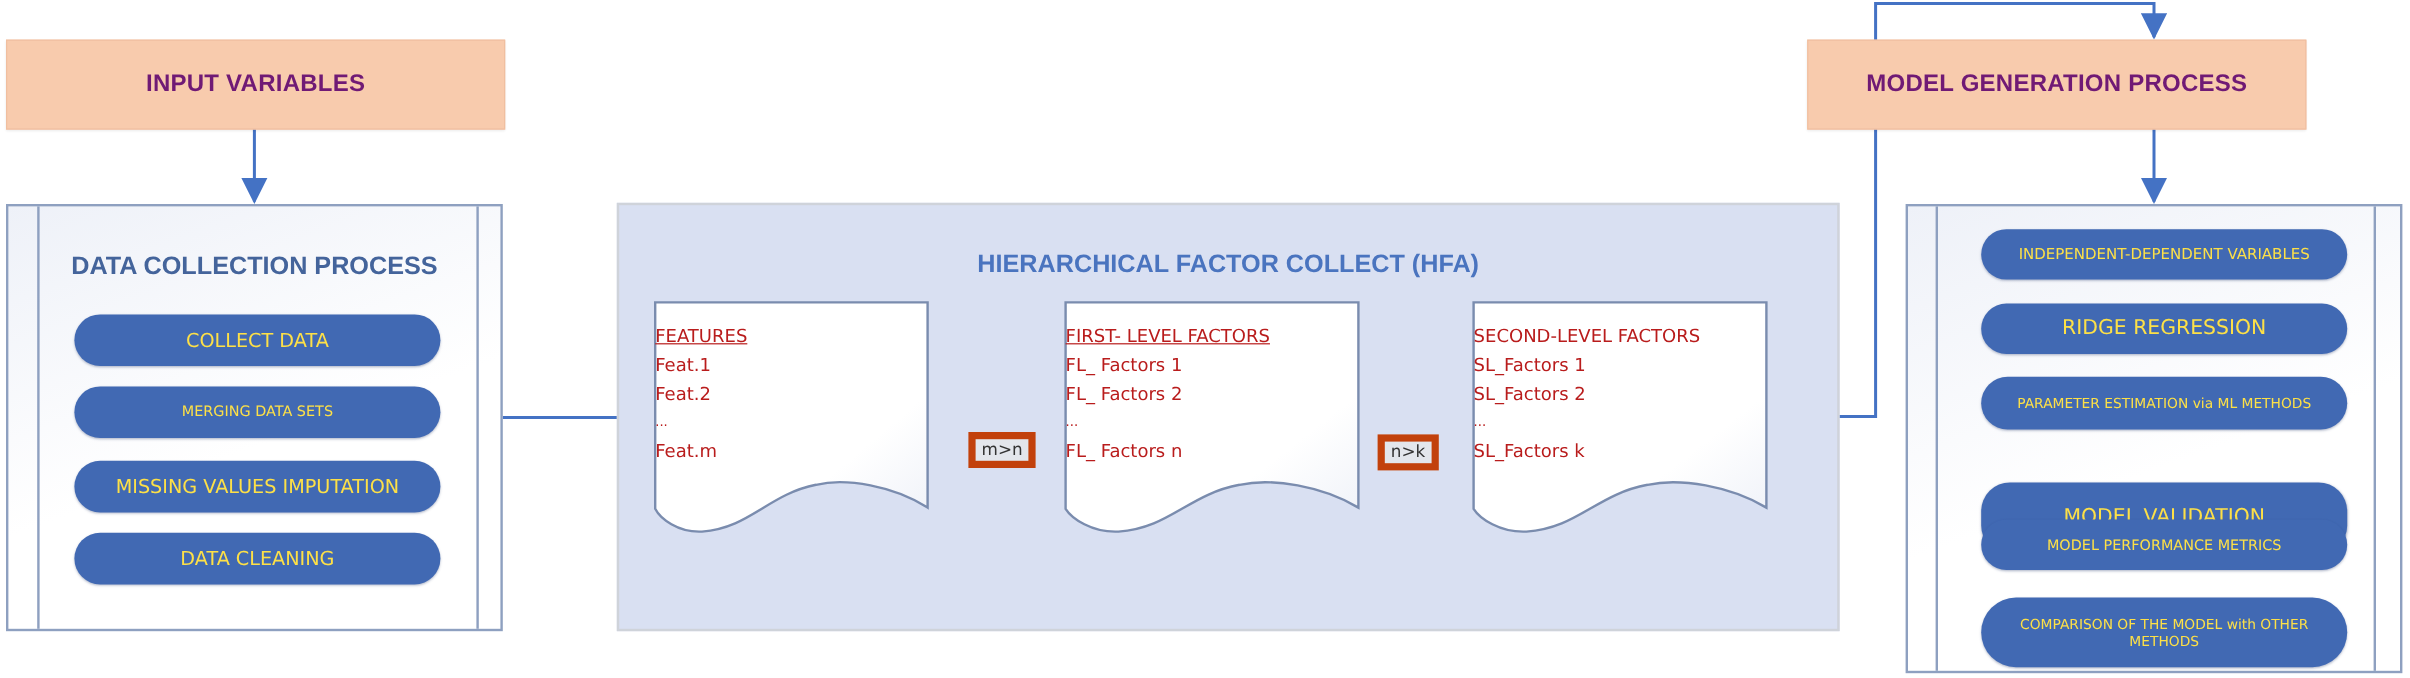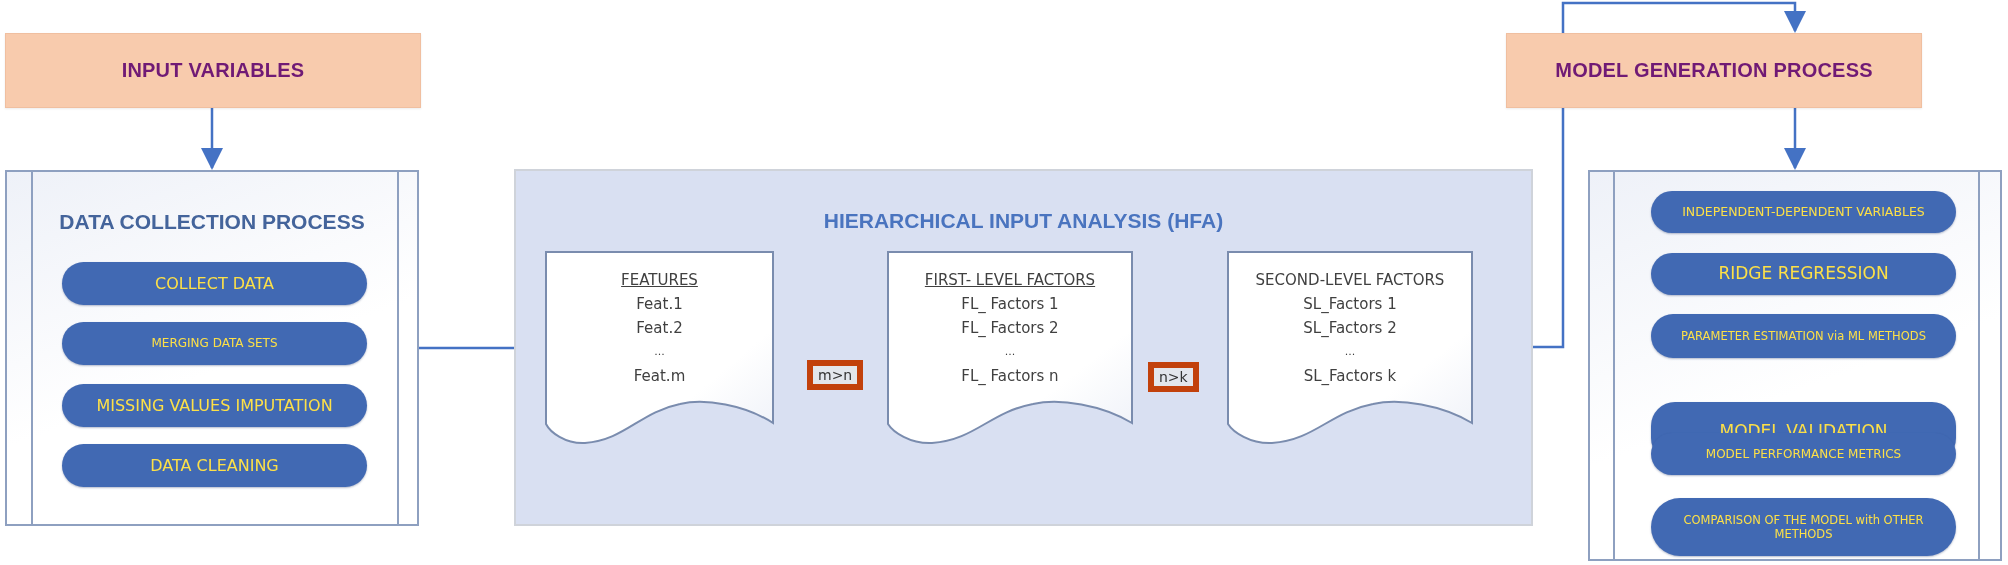--- a/index.html
+++ b/index.html
@@ -23,22 +23,22 @@
   .pill { position: absolute; background: #4169b3; color: #fde047; border-radius: 24px;
     display: flex; align-items: center; justify-content: center; text-align: center;
     font-family: "DejaVu Sans", sans-serif; line-height: 1.25; box-shadow: 0 1px 2px rgba(40,60,110,0.35);
     cursor: pointer; }
 
   .hfa { position: absolute; background: #d9e0f2; border: 2px solid #cfd3da; box-sizing: border-box; }
   .hfa-title { position: absolute; left: 0; right: 0; text-align: center; color: #4a74bf;
     font-weight: bold; font-size: 21px; }
 
   .doc { position: absolute; }
-  .doc-text { position: absolute; left: 0; right: 0; top: 16px; text-align: center;
-    color: #404040; font-family: "DejaVu Sans", sans-serif; font-size: 15px; line-height: 24px; }
+  .doc-text { position: absolute; left: 0; right: 0; top: 16px; text-align: left;
+    color: #b91c1c; font-family: "DejaVu Sans", sans-serif; font-size: 15px; line-height: 24px; }
   .doc-text .head { text-decoration: underline; }
   .doc-text .head.plain { text-decoration: none; }
   .doc-text .dots { font-size: 11px; }
 
   .ratio-label { position: absolute; background: #e3e6ec; border: 6px solid #c2410c;
     color: #333; font-family: "DejaVu Sans", sans-serif; font-size: 14px;
     padding: 1px 5px; }
 </style>
 </head>
 <body>
@@ -83,21 +83,21 @@
   </div>
   <div class="pill" style="left:55px; top:212px; width:305px; height:43px; font-size:16px;">
     <span>MISSING VALUES IMPUTATION</span>
   </div>
   <div class="pill" style="left:55px; top:272px; width:305px; height:43px; font-size:16px;">
     <span>DATA CLEANING</span>
   </div>
 </div>
 
 <div class="hfa" style="left:514px; top:169px; width:1019px; height:357px;">
-  <div class="hfa-title" style="top:38px;">HIERARCHICAL INPUT ANALYSIS (HFA)</div>
+  <div class="hfa-title" style="top:38px;">HIERARCHICAL FACTOR COLLECT (HFA)</div>
 </div>
 
 <svg class="layer" width="2008" height="565" style="pointer-events:none;">
   <defs>
     <linearGradient id="docg" x1="0" y1="0" x2="1" y2="1">
       <stop offset="0" stop-color="#ffffff"></stop>
       <stop offset="0.7" stop-color="#ffffff"></stop>
       <stop offset="1" stop-color="#eef1f8"></stop>
     </linearGradient>
   </defs>

